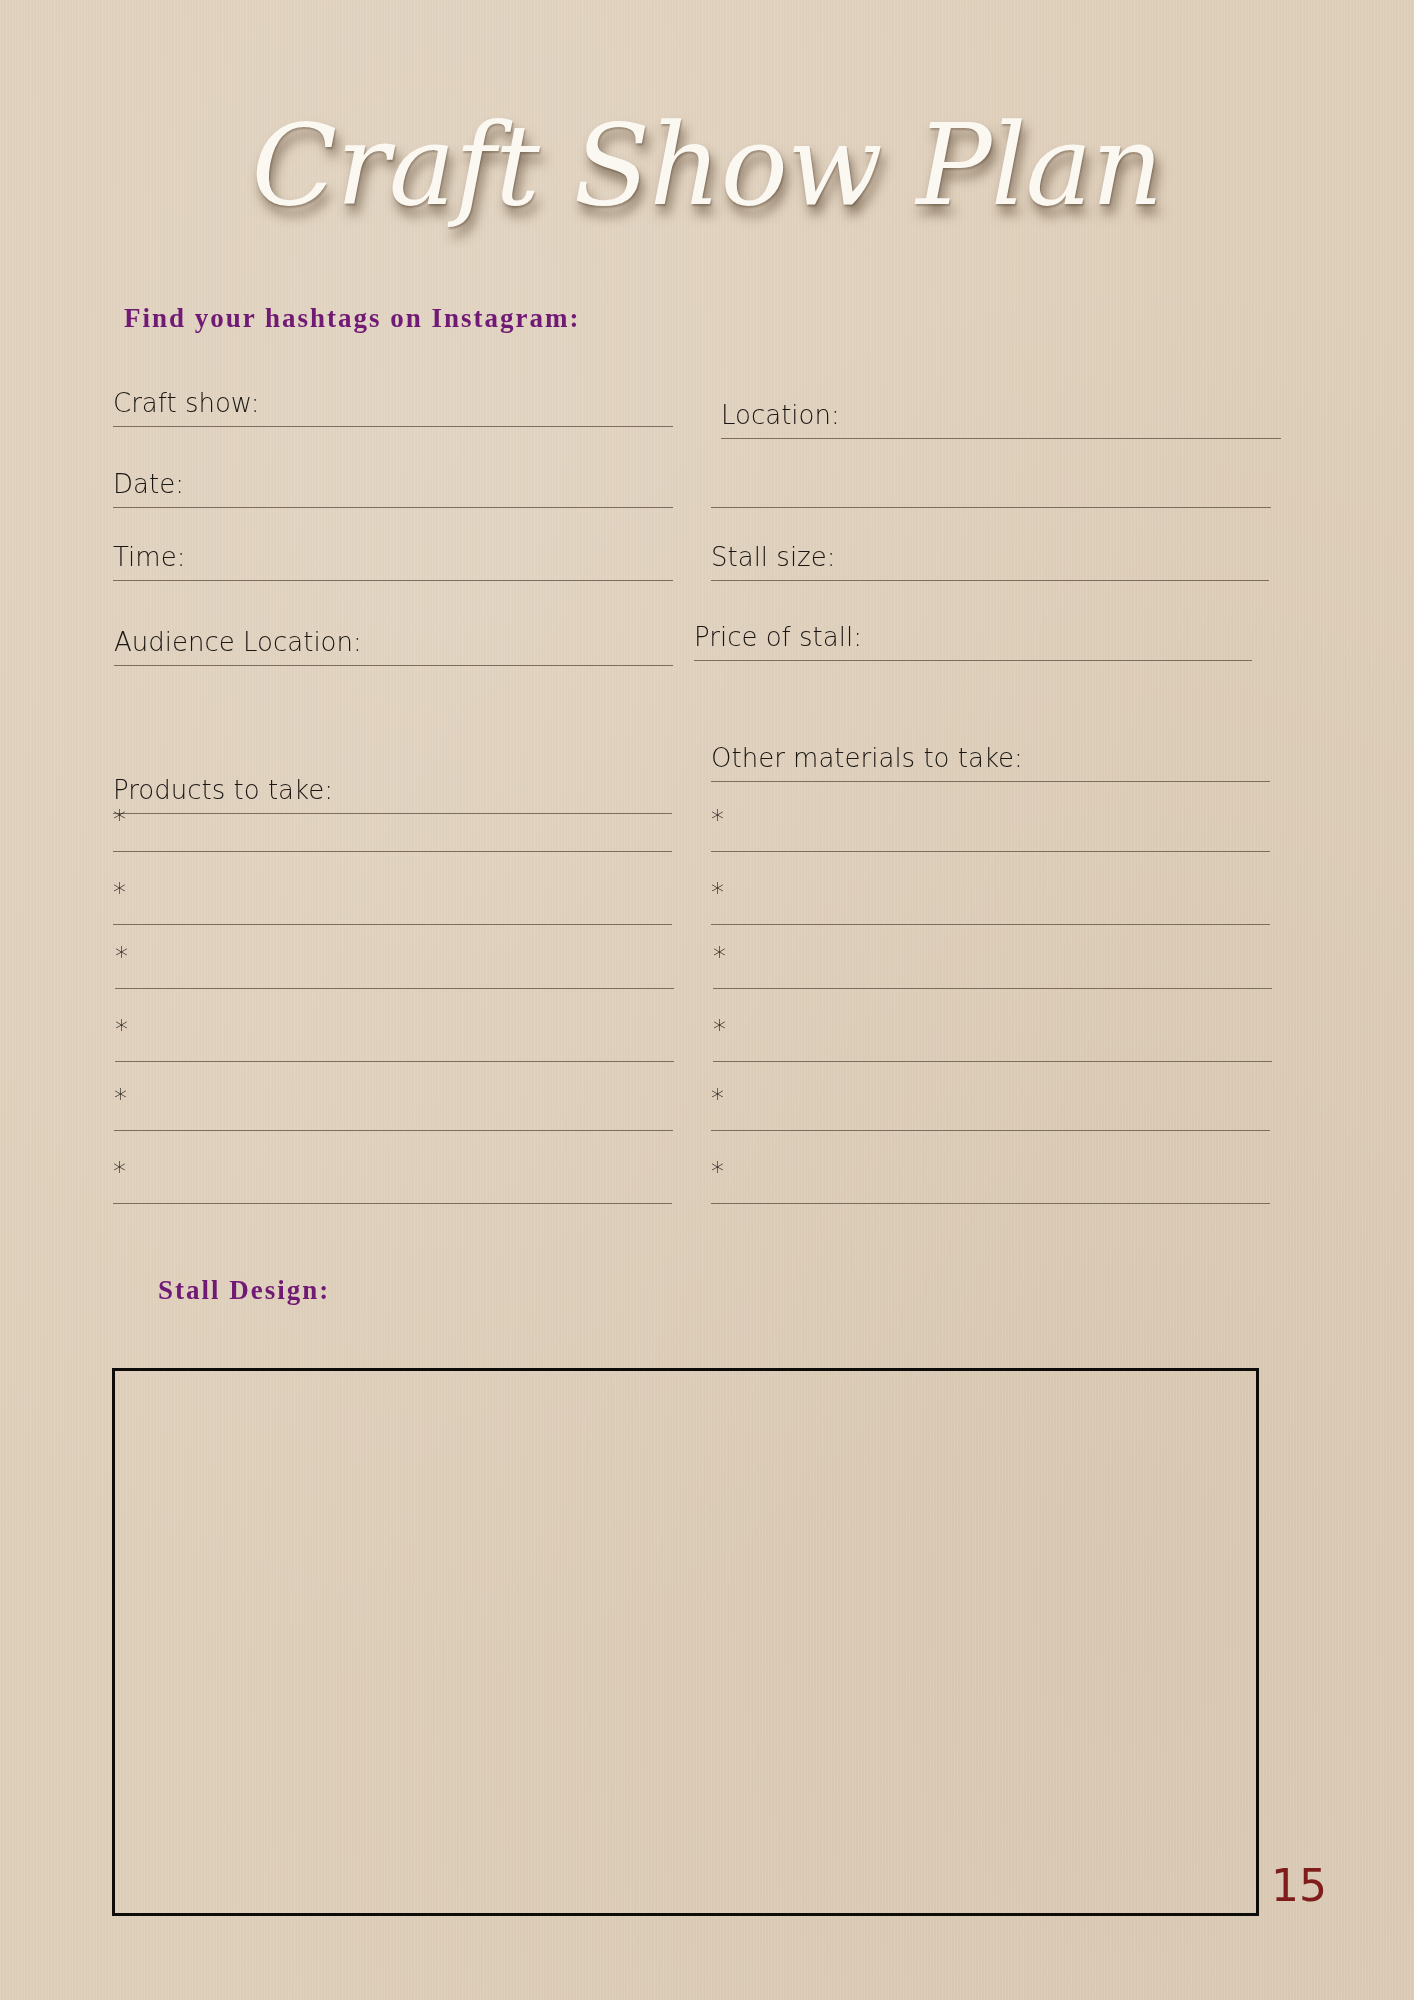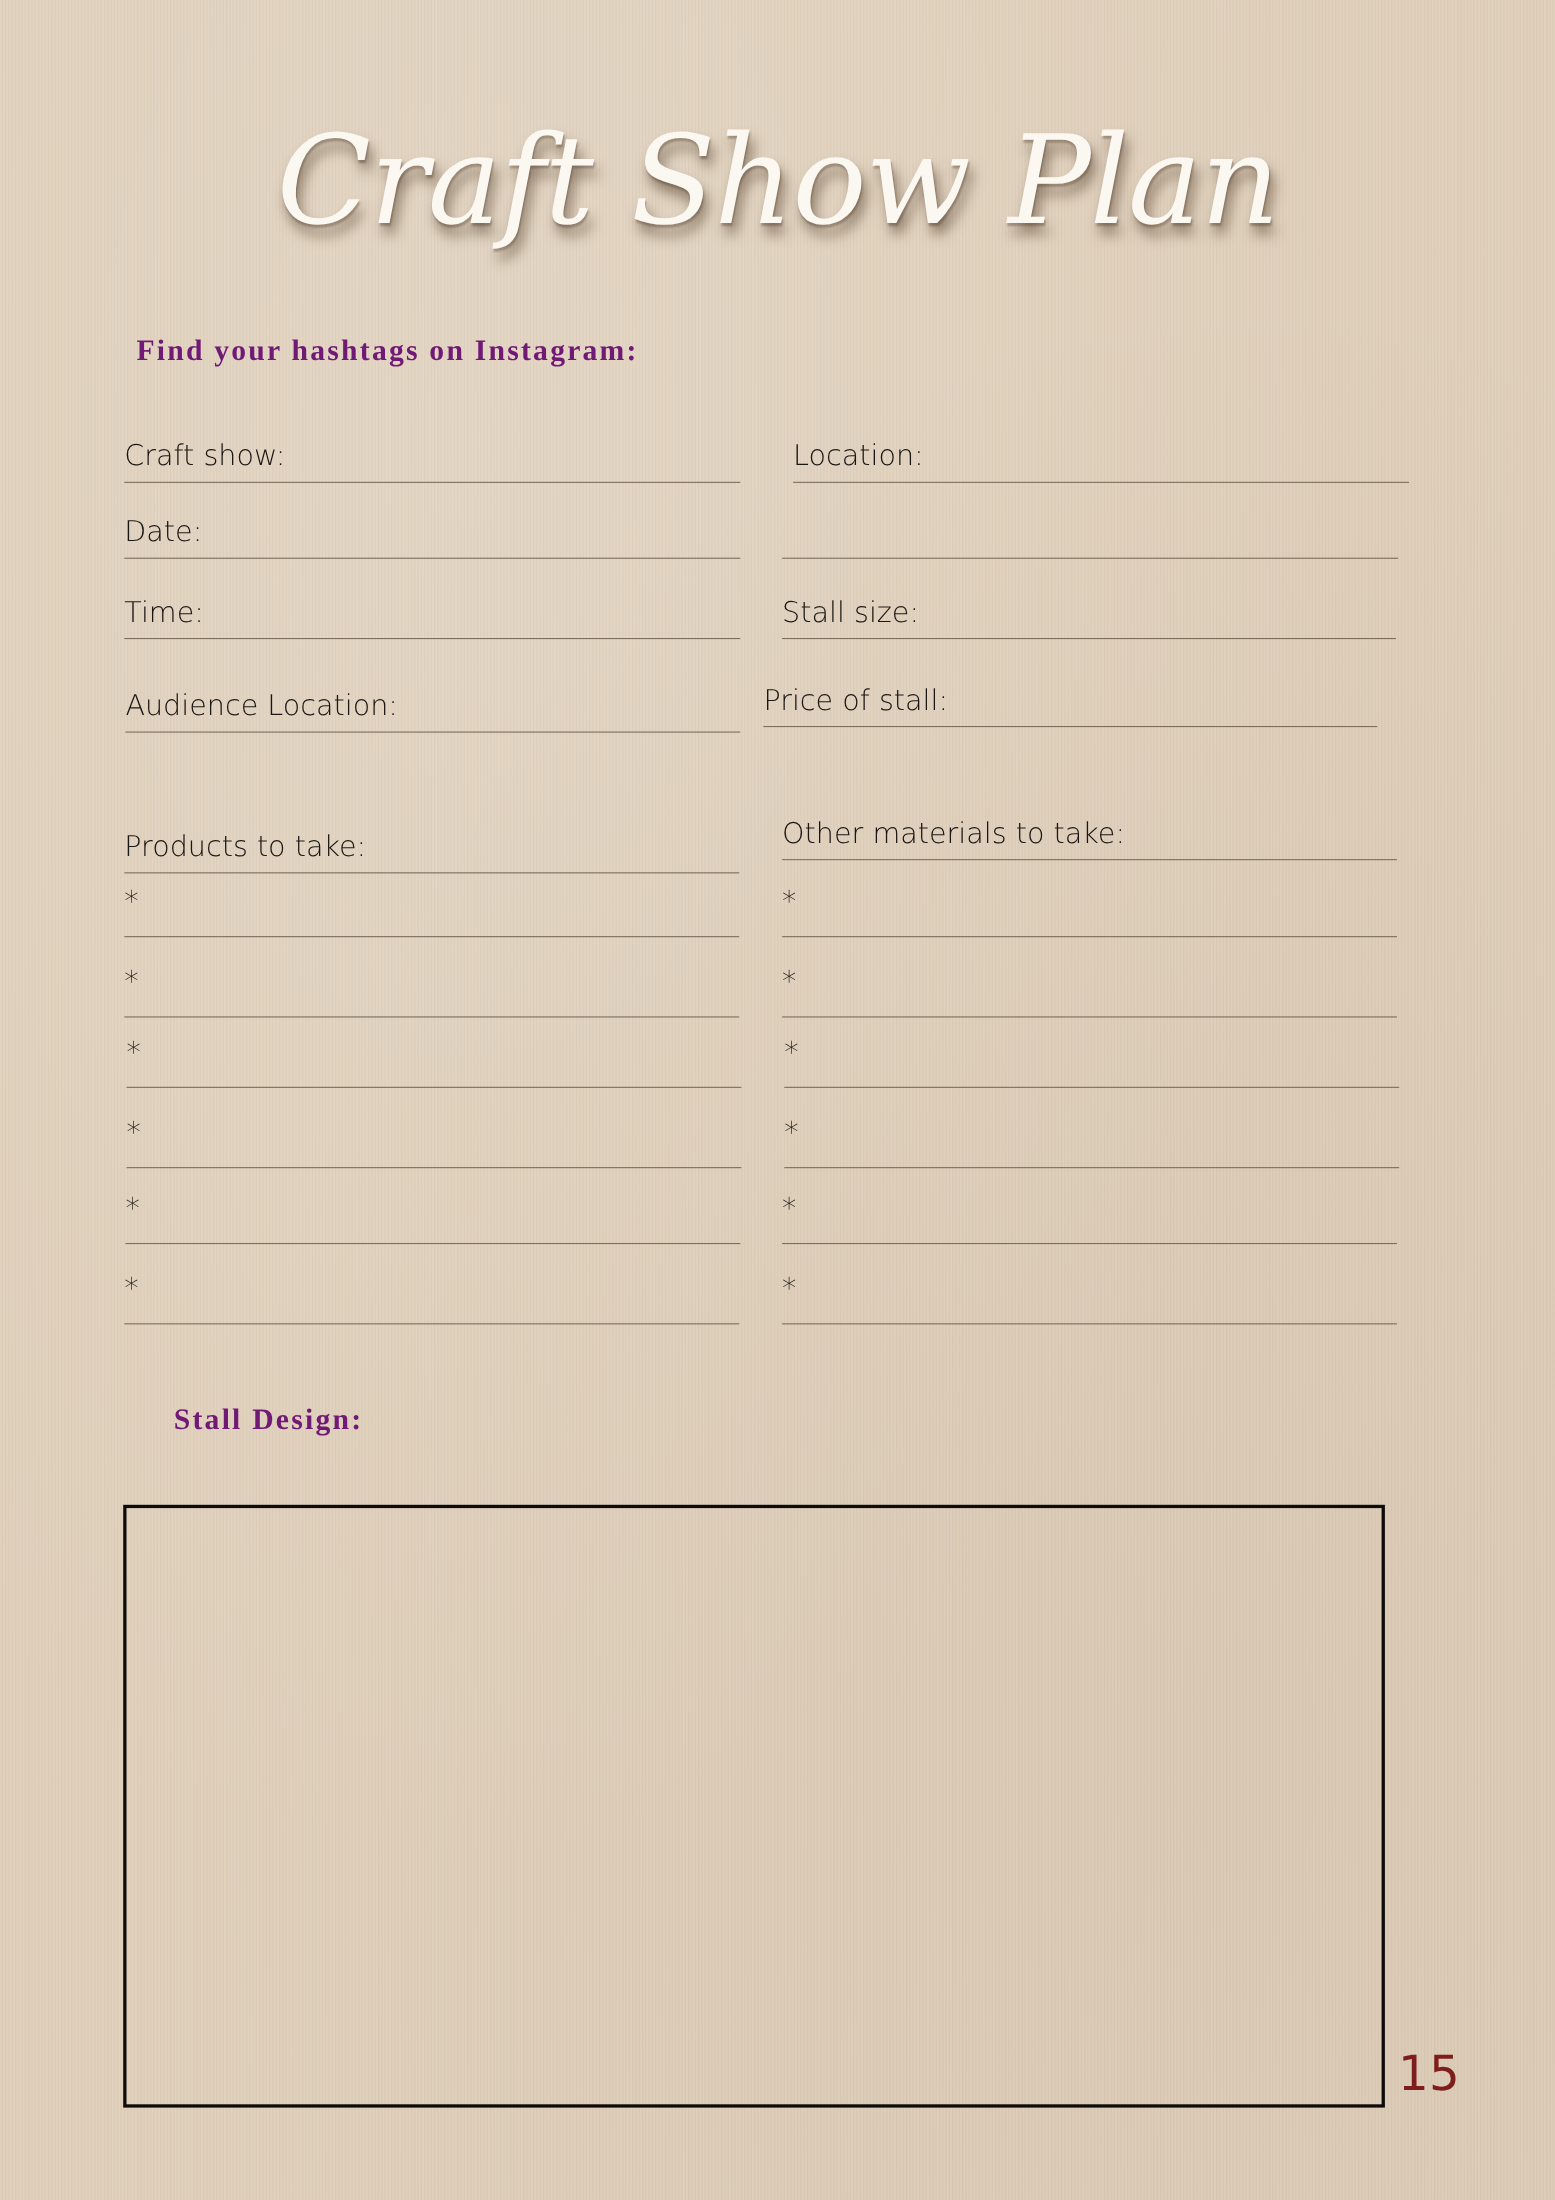--- a/index.html
+++ b/index.html
@@ -42,21 +42,21 @@
     font-family:"DejaVu Sans", sans-serif; font-size:44px; color:#7f1d1d;
   }
 </style>
 </head>
 <body>
 
 <div class="title">Craft Show Plan</div>
 
 <div class="heading" style="left:124px; top:303px;">Find your hashtags on Instagram:</div>
 
-<div class="field" style="left:113px; top:398px; width:560px;text-align:center;">
+<div class="field" style="left:113px; top:386px; width:560px;text-align:center;">
   <span class="lbl">Craft show:</span>
 </div>
 <div class="field" style="left:711px; top:398px; width:560px;margin-left:10px;">
   <span class="lbl">Location:</span>
 </div>
 
 <div class="field" style="left:113px; top:467px; width:560px;">
   <span class="lbl">Date:</span>
 </div>
 <div class="field" style="left:711px; top:467px; width:560px;">
@@ -70,21 +70,21 @@
   <span class="lbl">Stall size:</span>
 </div>
 
 <div class="field" style="left:114px; top:625px; width:559px;">
   <span class="lbl">Audience Location:</span>
 </div>
 <div class="field" style="left:694px; top:620px; width:558px;text-decoration:underline;">
   <span class="lbl">Price of stall:</span>
 </div>
 
-<div class="field" style="left:113px; top:753px; width:559px;">
+<div class="field" style="left:113px; top:773px; width:559px;">
   <span class="lbl">Products to take:</span>
 </div>
 <div class="field bullet" style="left:113px; top:811px; width:559px;">
   <span class="lbl">*</span>
 </div>
 <div class="field bullet" style="left:113px; top:884px; width:559px;">
   <span class="lbl">*</span>
 </div>
 <div class="field bullet" style="left:115px; top:948px; width:559px;">
   <span class="lbl">*</span>

